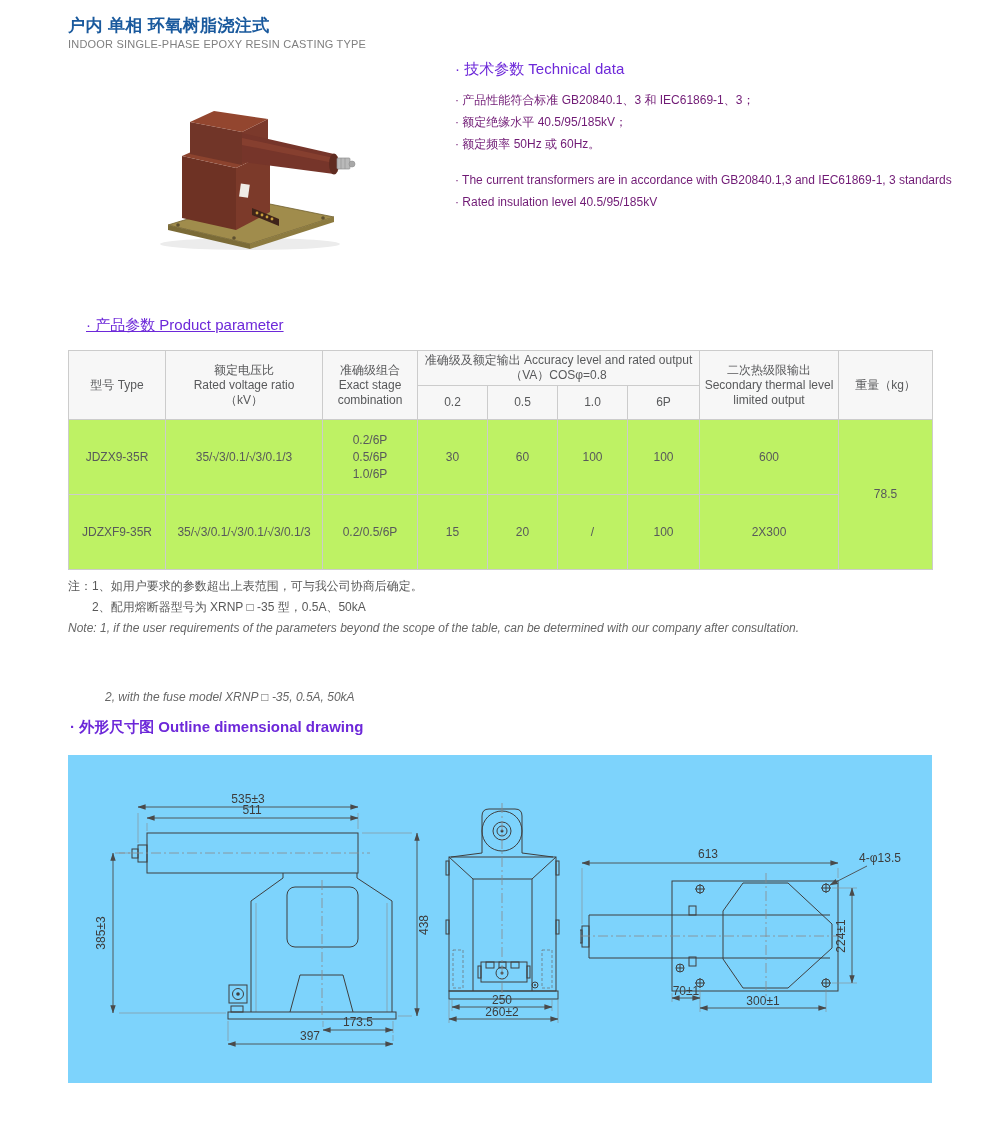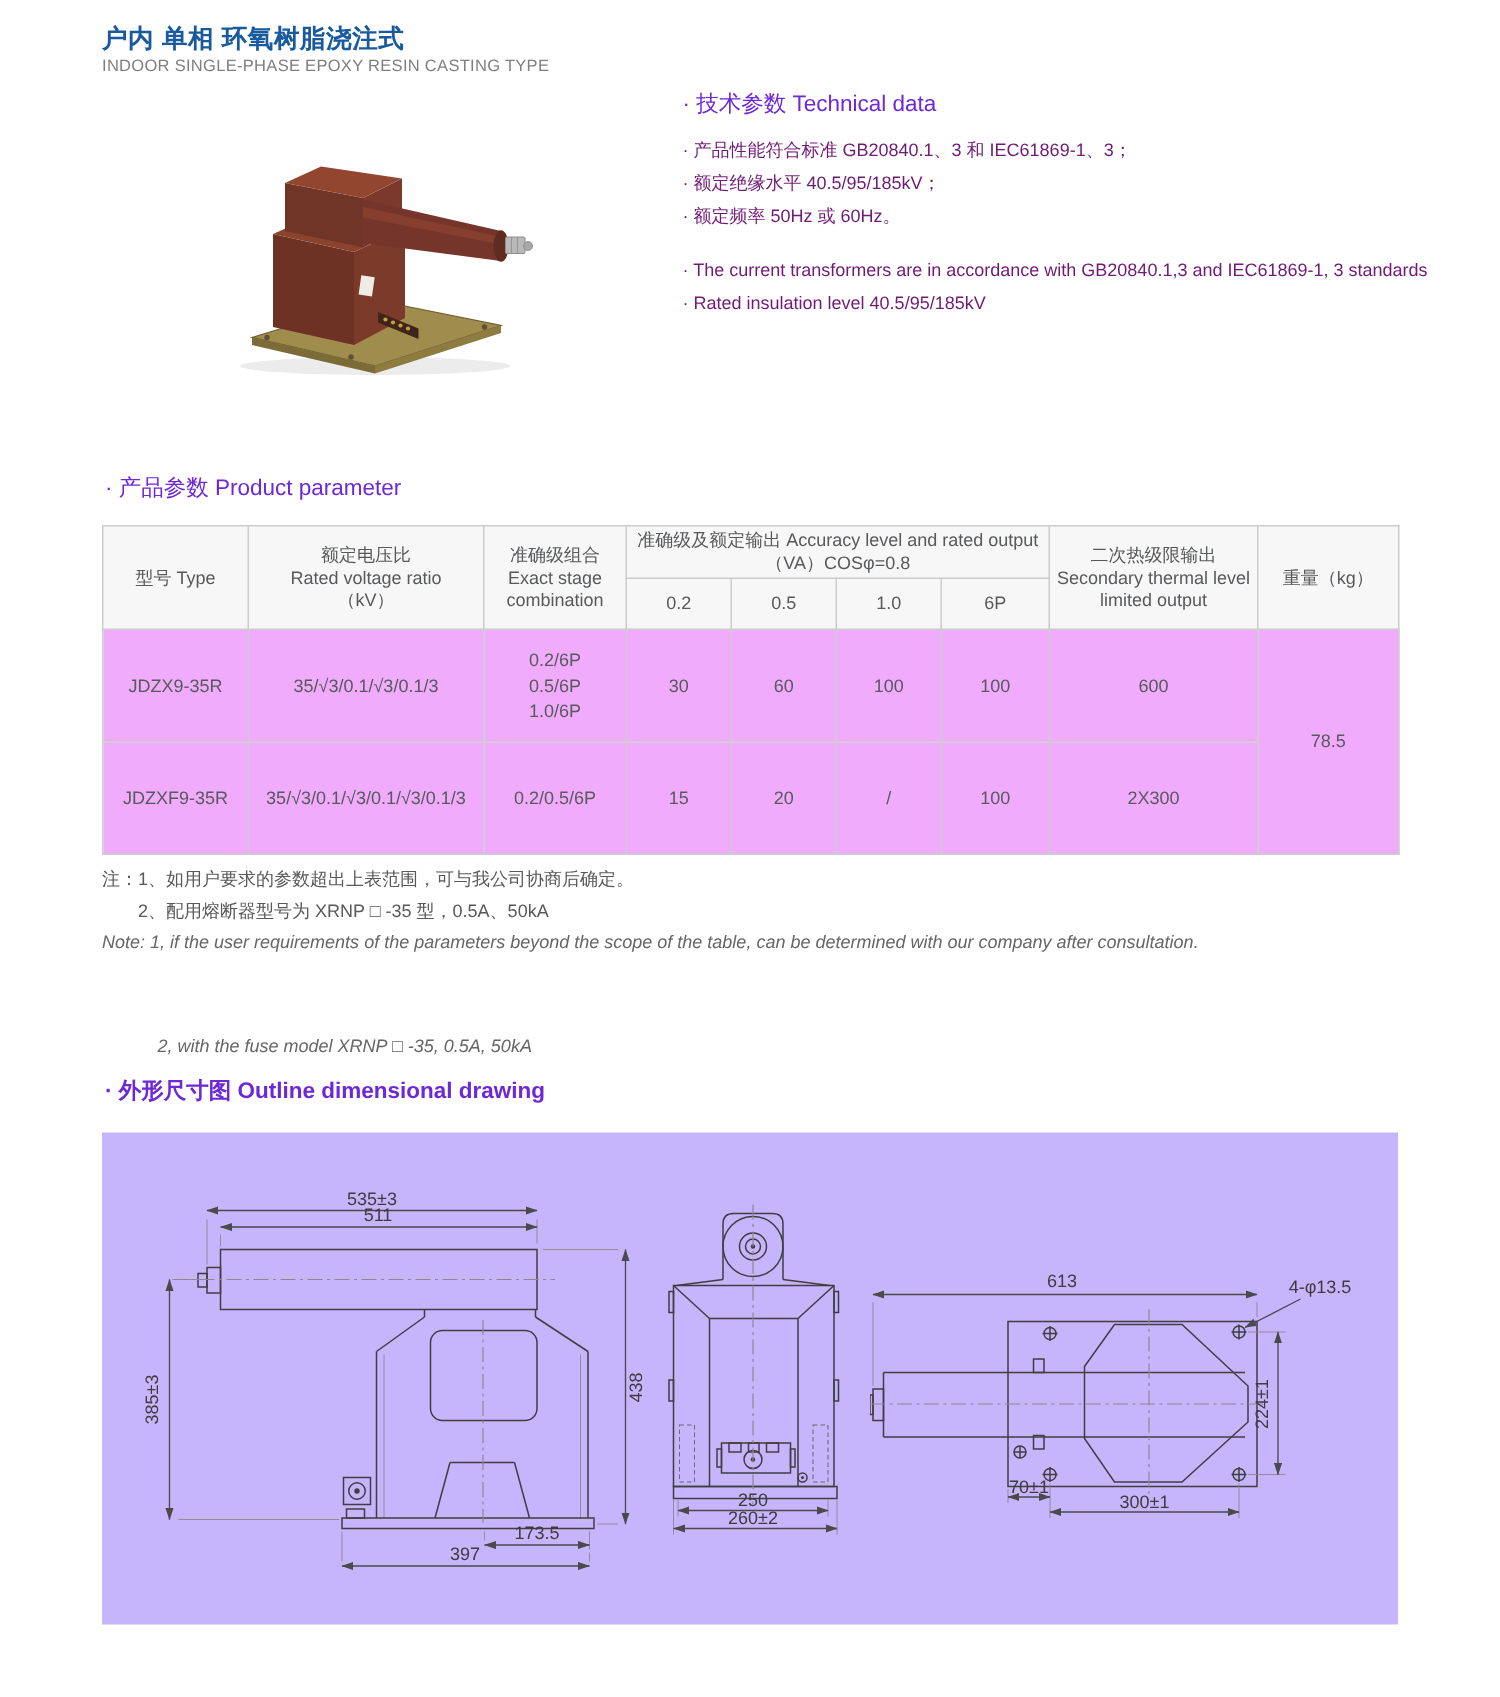--- a/index.html
+++ b/index.html
@@ -4,35 +4,35 @@
 <style>
 * { margin:0; padding:0; box-sizing:border-box; }
 html,body { background:#fff; }
 body { font-family:"Liberation Sans","DejaVu Sans",sans-serif; }
 #page { position:relative; width:972px; height:1131px; background:#fff; overflow:hidden; }
 .abs { position:absolute; }
 .title { left:68px; top:14px; font-size:17px; font-weight:bold; color:#19599d; letter-spacing:.4px; }
 .subtitle { left:68px; top:38px; font-size:11px; color:#7f7f7f; letter-spacing:.2px; }
 .sec-heading { font-size:15px; color:#6d28d9; }
 #tech-heading { left:455px; top:60px; }
-#param-heading { left:70px; top:316px; }
+#param-heading { left:86px; top:316px;text-decoration:underline; }
 #outline-heading { left:70px; top:718px;font-weight:bold; }
 .tech-list { left:455px; top:90px; width:528px; font-size:12px; color:#701a75; }
 .tech-list .item { line-height:21px; padding-left:12px; text-indent:-12px; margin-bottom:1px; }
 .tech-list .item:nth-child(4) { margin-top:15px; }
 .ptable { position:absolute; left:68px; top:350px; width:864px; border-collapse:collapse; table-layout:fixed; font-size:12px; color:#58595b; text-align:center; }
 .ptable th,.ptable td { border:1px solid #cccccc; font-weight:normal; padding:2px; vertical-align:middle; }
 .ptable thead th { background:#f7f7f7; height:34px; line-height:15px; }
-.ptable tbody td { height:75px; background:#f0abfc; line-height:17px; }
+.ptable tbody td { height:75px; background:#bef264; line-height:17px; }
 .pre { white-space:pre-line; }
 .notes { left:68px; top:576px; font-size:12px; color:#595959; line-height:21px; width:880px; }
 .notes .en { color:#666;font-style:italic; }
 .ind1 { padding-left:24px; }
 .ind2 { padding-left:37px;margin-top:48px; }
-.panel { left:68px; top:755px; width:864px; height:328px; background:#c4b5fd; }
+.panel { left:68px; top:755px; width:864px; height:328px; background:#7dd3fc; }
 .panel svg { position:absolute; }
 #svg-side { left:27px; top:30px; }
 #svg-front { left:377px; top:40px; }
 #svg-top { left:512px; top:85px; }
 svg text { font-size:12px; fill:#3d3d3d; }
 .dline { stroke:#4a4a4a; stroke-width:.9; fill:none; }
 .oline { stroke:#3f3f3f; stroke-width:1; fill:none; }
 .xline { stroke:#8a8a8a; stroke-width:.6; fill:none; }
 .cline { stroke:#8a8a8a; stroke-width:.8; fill:none; stroke-dasharray:10 3 2 3; }
 .dashl { stroke:#6a6a6a; stroke-width:.7; fill:none; stroke-dasharray:3 2; }

